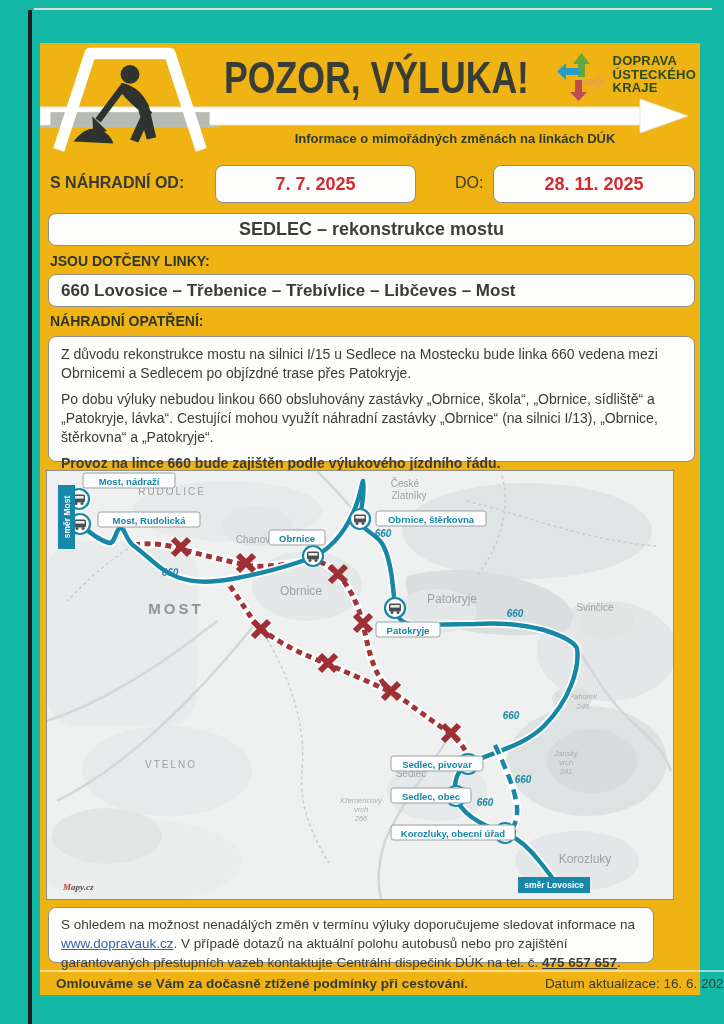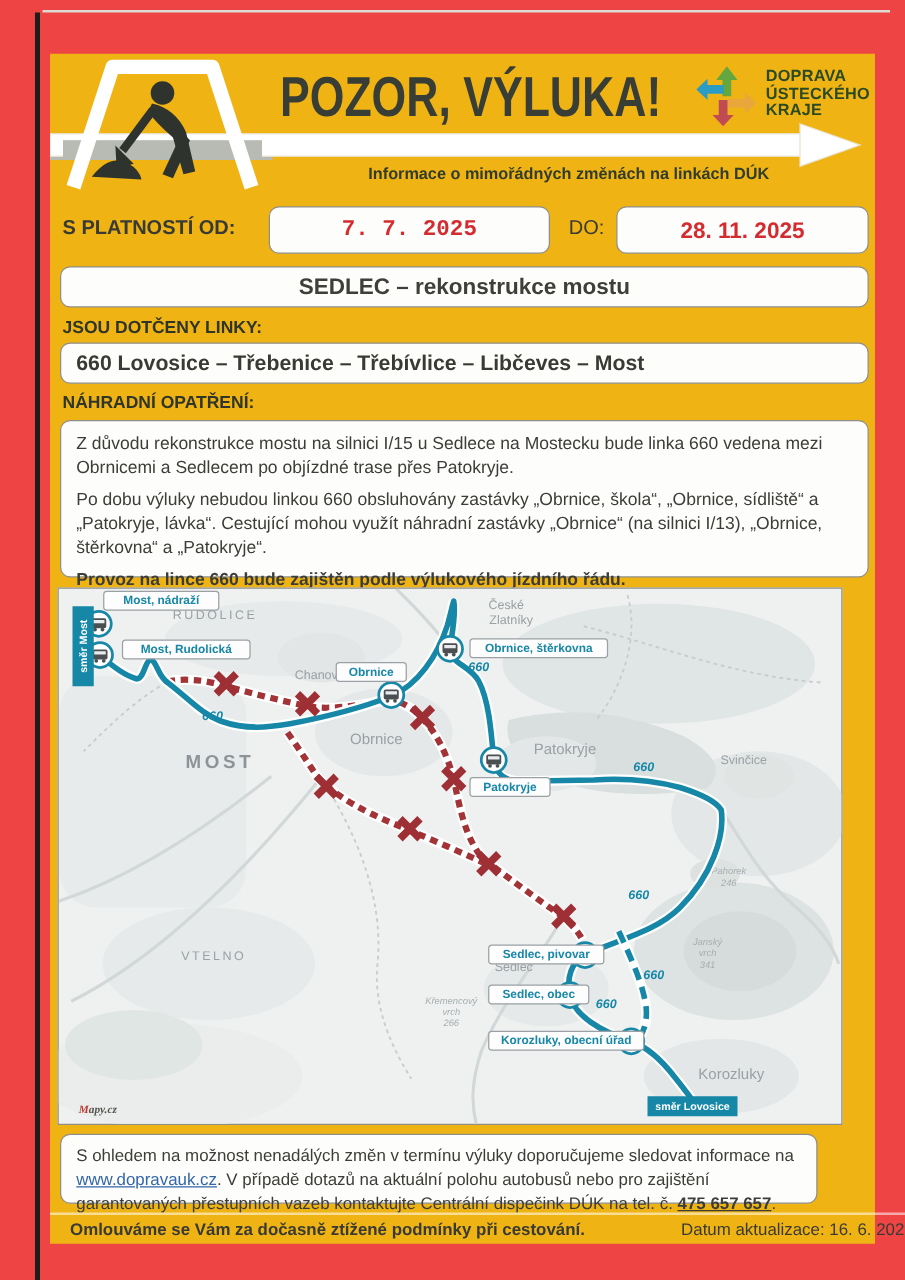--- a/index.html
+++ b/index.html
@@ -1,37 +1,37 @@
 <!DOCTYPE html>
 <html><head>
 <meta charset="utf-8">
 <style>
   html,body{margin:0;padding:0;background:#e8e6e2;}
-  .page{position:relative;width:724px;height:1024px;background:#ef4444;overflow:hidden;
+  .page{position:relative;width:724px;height:1024px;background:#14b8a6;overflow:hidden;
         font-family:"Liberation Sans", sans-serif;}
   .scan-edge{position:absolute;left:28px;top:10px;width:4px;height:1014px;background:#1d1d1b;}
   .scan-top{position:absolute;left:34px;top:8px;right:12px;height:2px;background:#dedbd5;}
 
   .poster{position:absolute;left:40px;top:43px;width:660px;height:952px;background:#efb414;}
 
   
   .header{position:absolute;left:0;top:0;width:660px;height:120px;}
   .header-arrow{position:absolute;left:0;top:55px;width:660px;height:50px;}
   .worker-sign{position:absolute;left:6px;top:0;width:168px;height:110px;}
   .title-svg{position:absolute;left:172px;top:8px;width:330px;height:54px;overflow:visible;}
   .title-svg text{font-family:"Liberation Sans",sans-serif;font-weight:bold;fill:#383d35;}
   .subtitle{position:absolute;left:172px;top:88px;width:486px;text-align:center;
             font-size:13px;font-weight:bold;color:#323c2b;white-space:nowrap;}
   .logo{position:absolute;right:4px;top:8px;display:flex;align-items:flex-start;gap:6px;}
   .logo-text{font-size:13px;font-weight:bold;color:#2c4a22;line-height:1.05;letter-spacing:.2px;padding-top:3px;}
 
   
   .validity{position:absolute;left:0;top:122px;width:660px;height:40px;}
   .v-label{position:absolute;left:10px;top:9px;font-size:16px;font-weight:bold;color:#3a3a35;}
-  .v-box1{position:absolute;left:175px;top:0;width:225px;height:38px;font-family:Liberation Mono, monospace;}
+  .v-box1{position:absolute;left:175px;top:0;width:201px;height:38px;}
   .v-do{position:absolute;left:415px;top:9px;font-size:16px;font-weight:normal;color:#3a3a35;}
   .v-box2{position:absolute;left:453px;top:0;width:202px;height:38px;}
   .white-box{background:#fdfdfb;border:1.5px solid #8f8f8a;border-radius:8px;box-sizing:border-box;}
   .date-val{display:flex;align-items:center;justify-content:center;height:100%;
             font-size:18px;font-weight:bold;color:#d42b30;}
 
   
   .event-box{position:absolute;left:8px;top:170px;width:647px;height:33px;
              display:flex;align-items:center;justify-content:center;
              font-size:18px;font-weight:bold;color:#3f3f3a;}
@@ -116,21 +116,21 @@
           <div>DOPRAVA</div>
           <div>ÚSTECKÉHO</div>
           <div>KRAJE</div>
         </div>
       </div>
 
       <div class="subtitle">Informace o mimořádných změnách na linkách DÚK</div>
     </div>
 
     <div class="validity">
-      <div class="v-label">S PLATNOSTÍ OD:</div>
+      <div class="v-label">S NÁHRADNÍ OD:</div>
       <div class="v-box1 white-box">
         <div class="date-val">7. 7. 2025</div>
       </div>
       <div class="v-do">DO:</div>
       <div class="v-box2 white-box">
         <div class="date-val">28. 11. 2025</div>
       </div>
     </div>
 
     <div class="event-box white-box">SEDLEC – rekonstrukce mostu</div>

